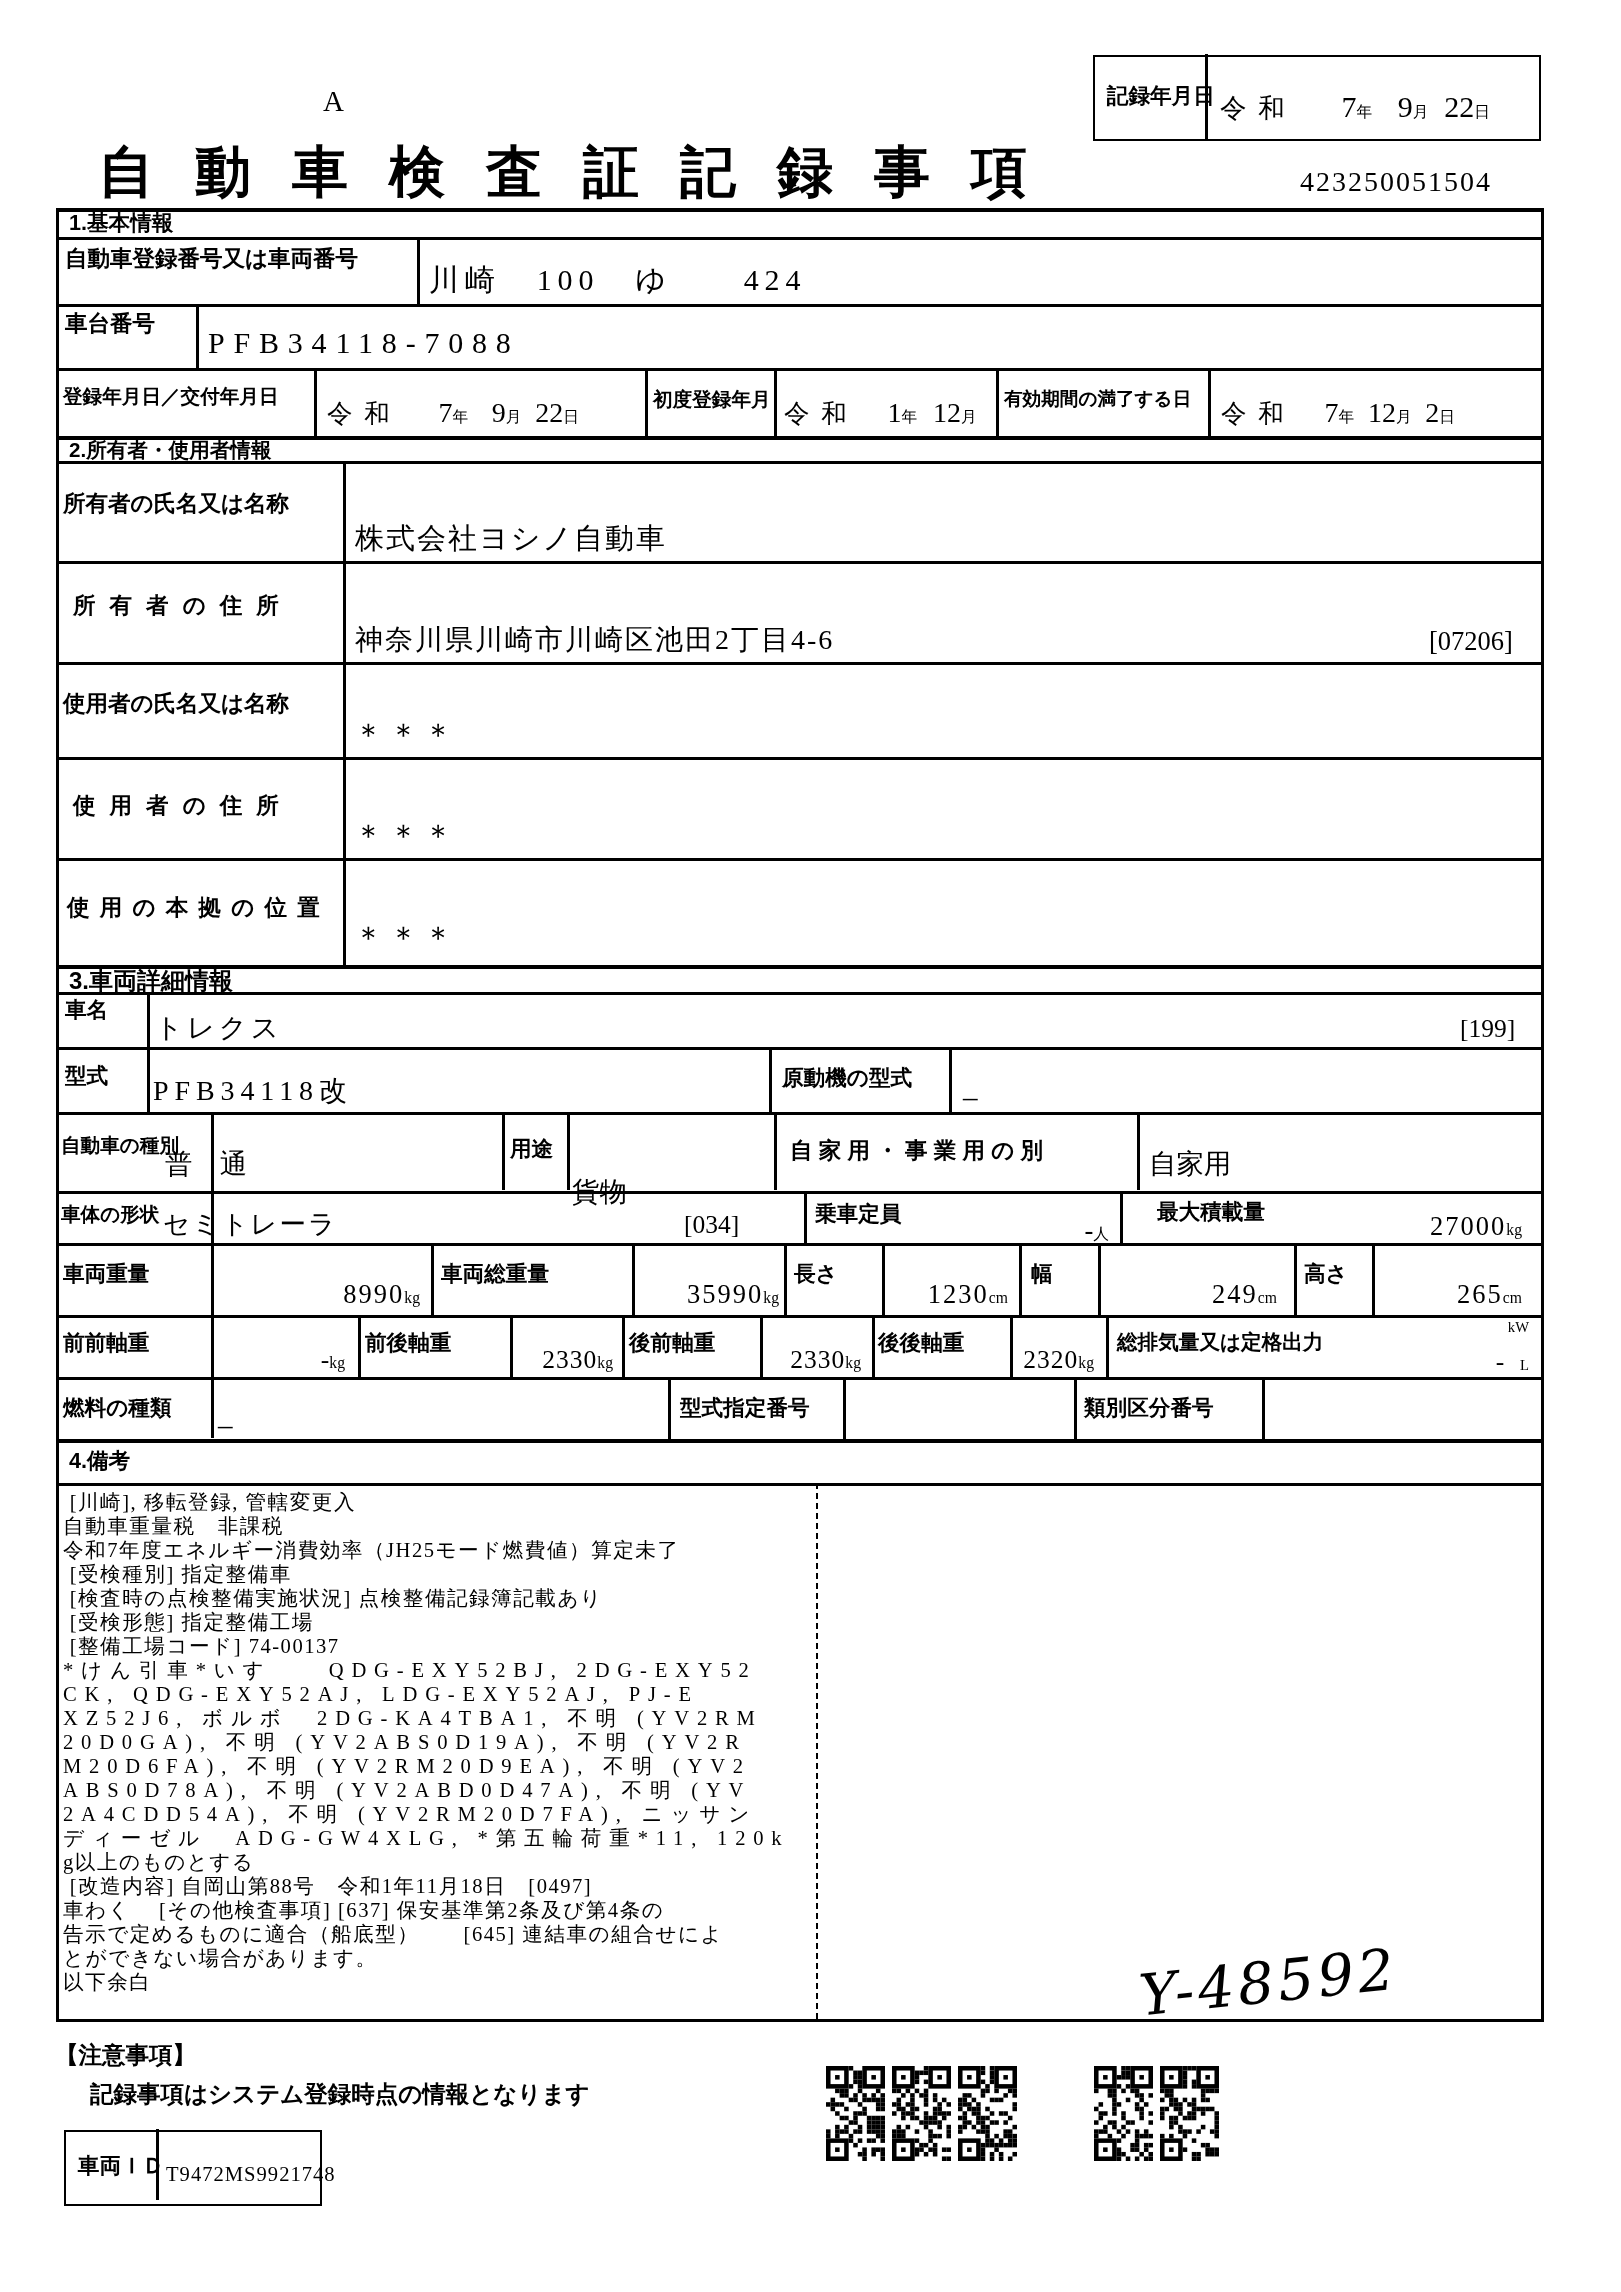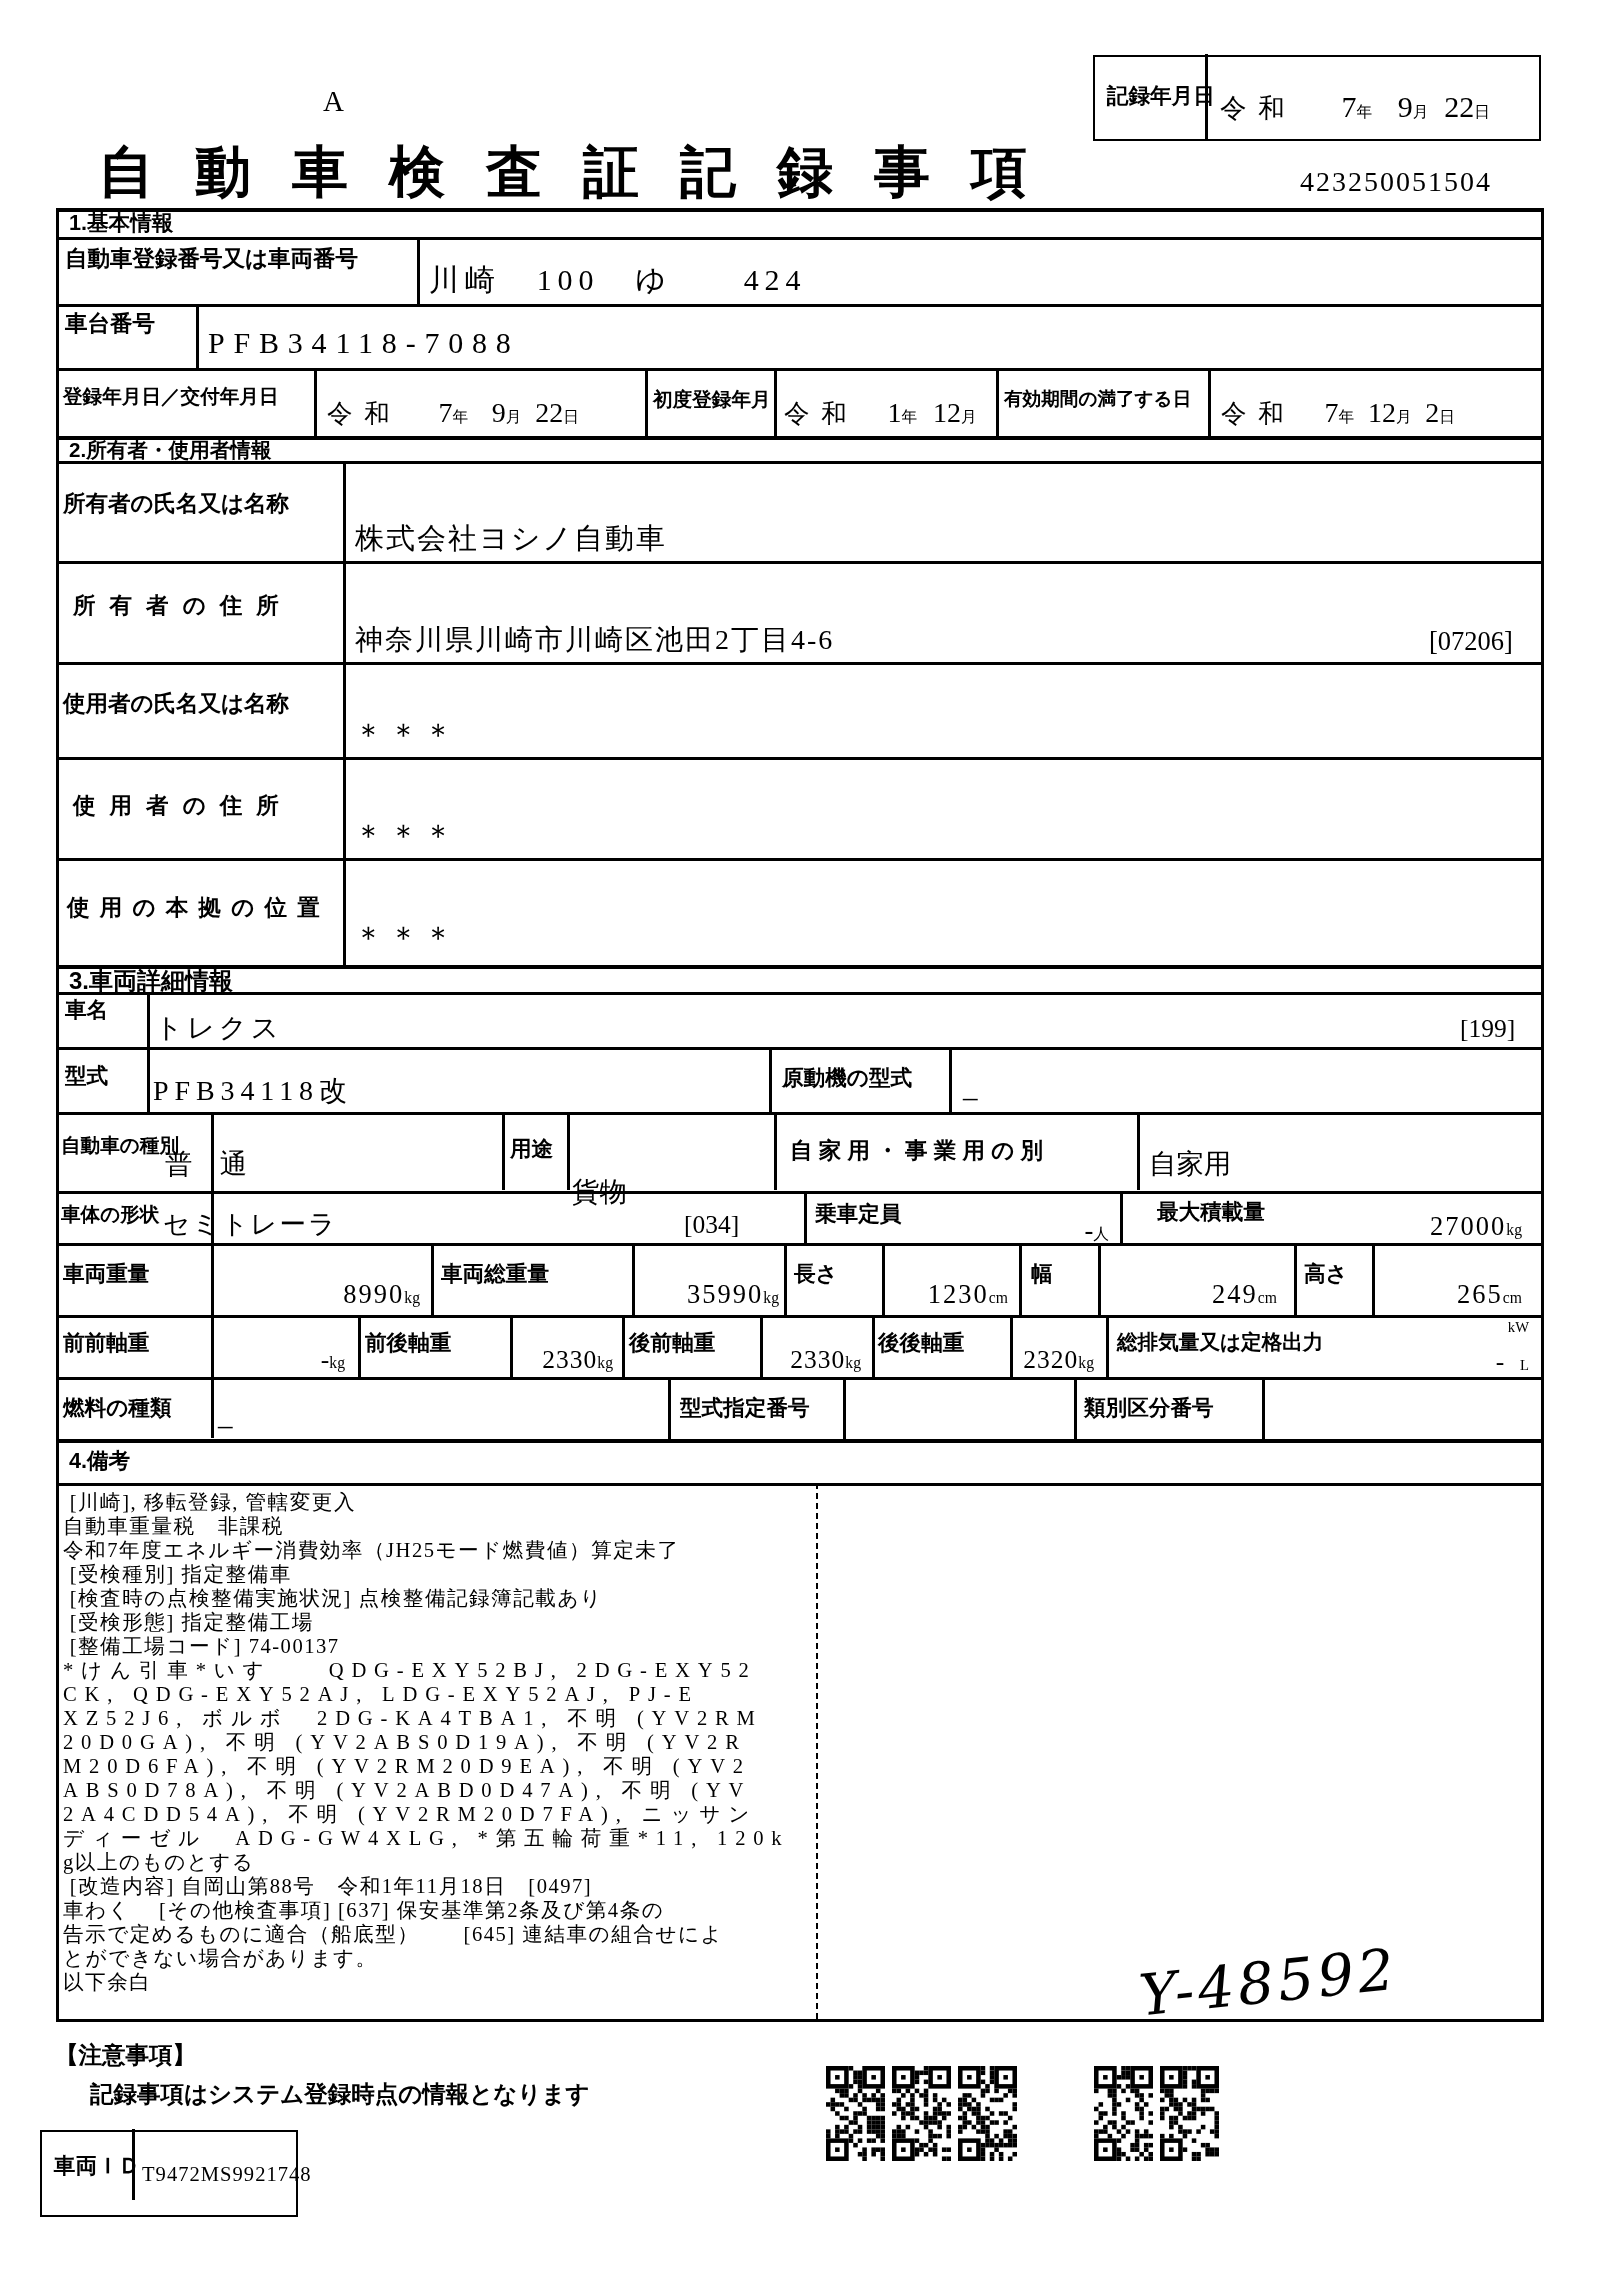--- a/index.html
+++ b/index.html
@@ -782,20 +782,20 @@
         <rect x="12" y="18" width="1" height="1"></rect>
         <rect x="7" y="19" width="1" height="1"></rect>
         <rect x="8" y="19" width="1" height="1"></rect>
         <rect x="10" y="19" width="1" height="1"></rect>
         <rect x="11" y="19" width="1" height="1"></rect>
         <rect x="12" y="19" width="1" height="1"></rect>
         <rect x="7" y="20" width="1" height="1"></rect>
         <rect x="8" y="20" width="1" height="1"></rect>
       </svg></div>
 
-  <div class="box" style="left:40px;top:2130px;width:258px;height:87px;">
+  <div class="box" style="left:64px;top:2130px;width:258px;height:76px;">
     <span class="lab" style="left:11.8px;top:21.6px;font-size:21.6px;">車両ＩＤ</span>
     <span class="vl" style="left:90px;top:-2.9px;height:71px;"></span>
     <span class="val" style="left:100px;top:31px;font-size:20.6px;letter-spacing:1px;">T9472MS9921748</span>
   </div>
 
 </div>
 
 
 </body></html>

